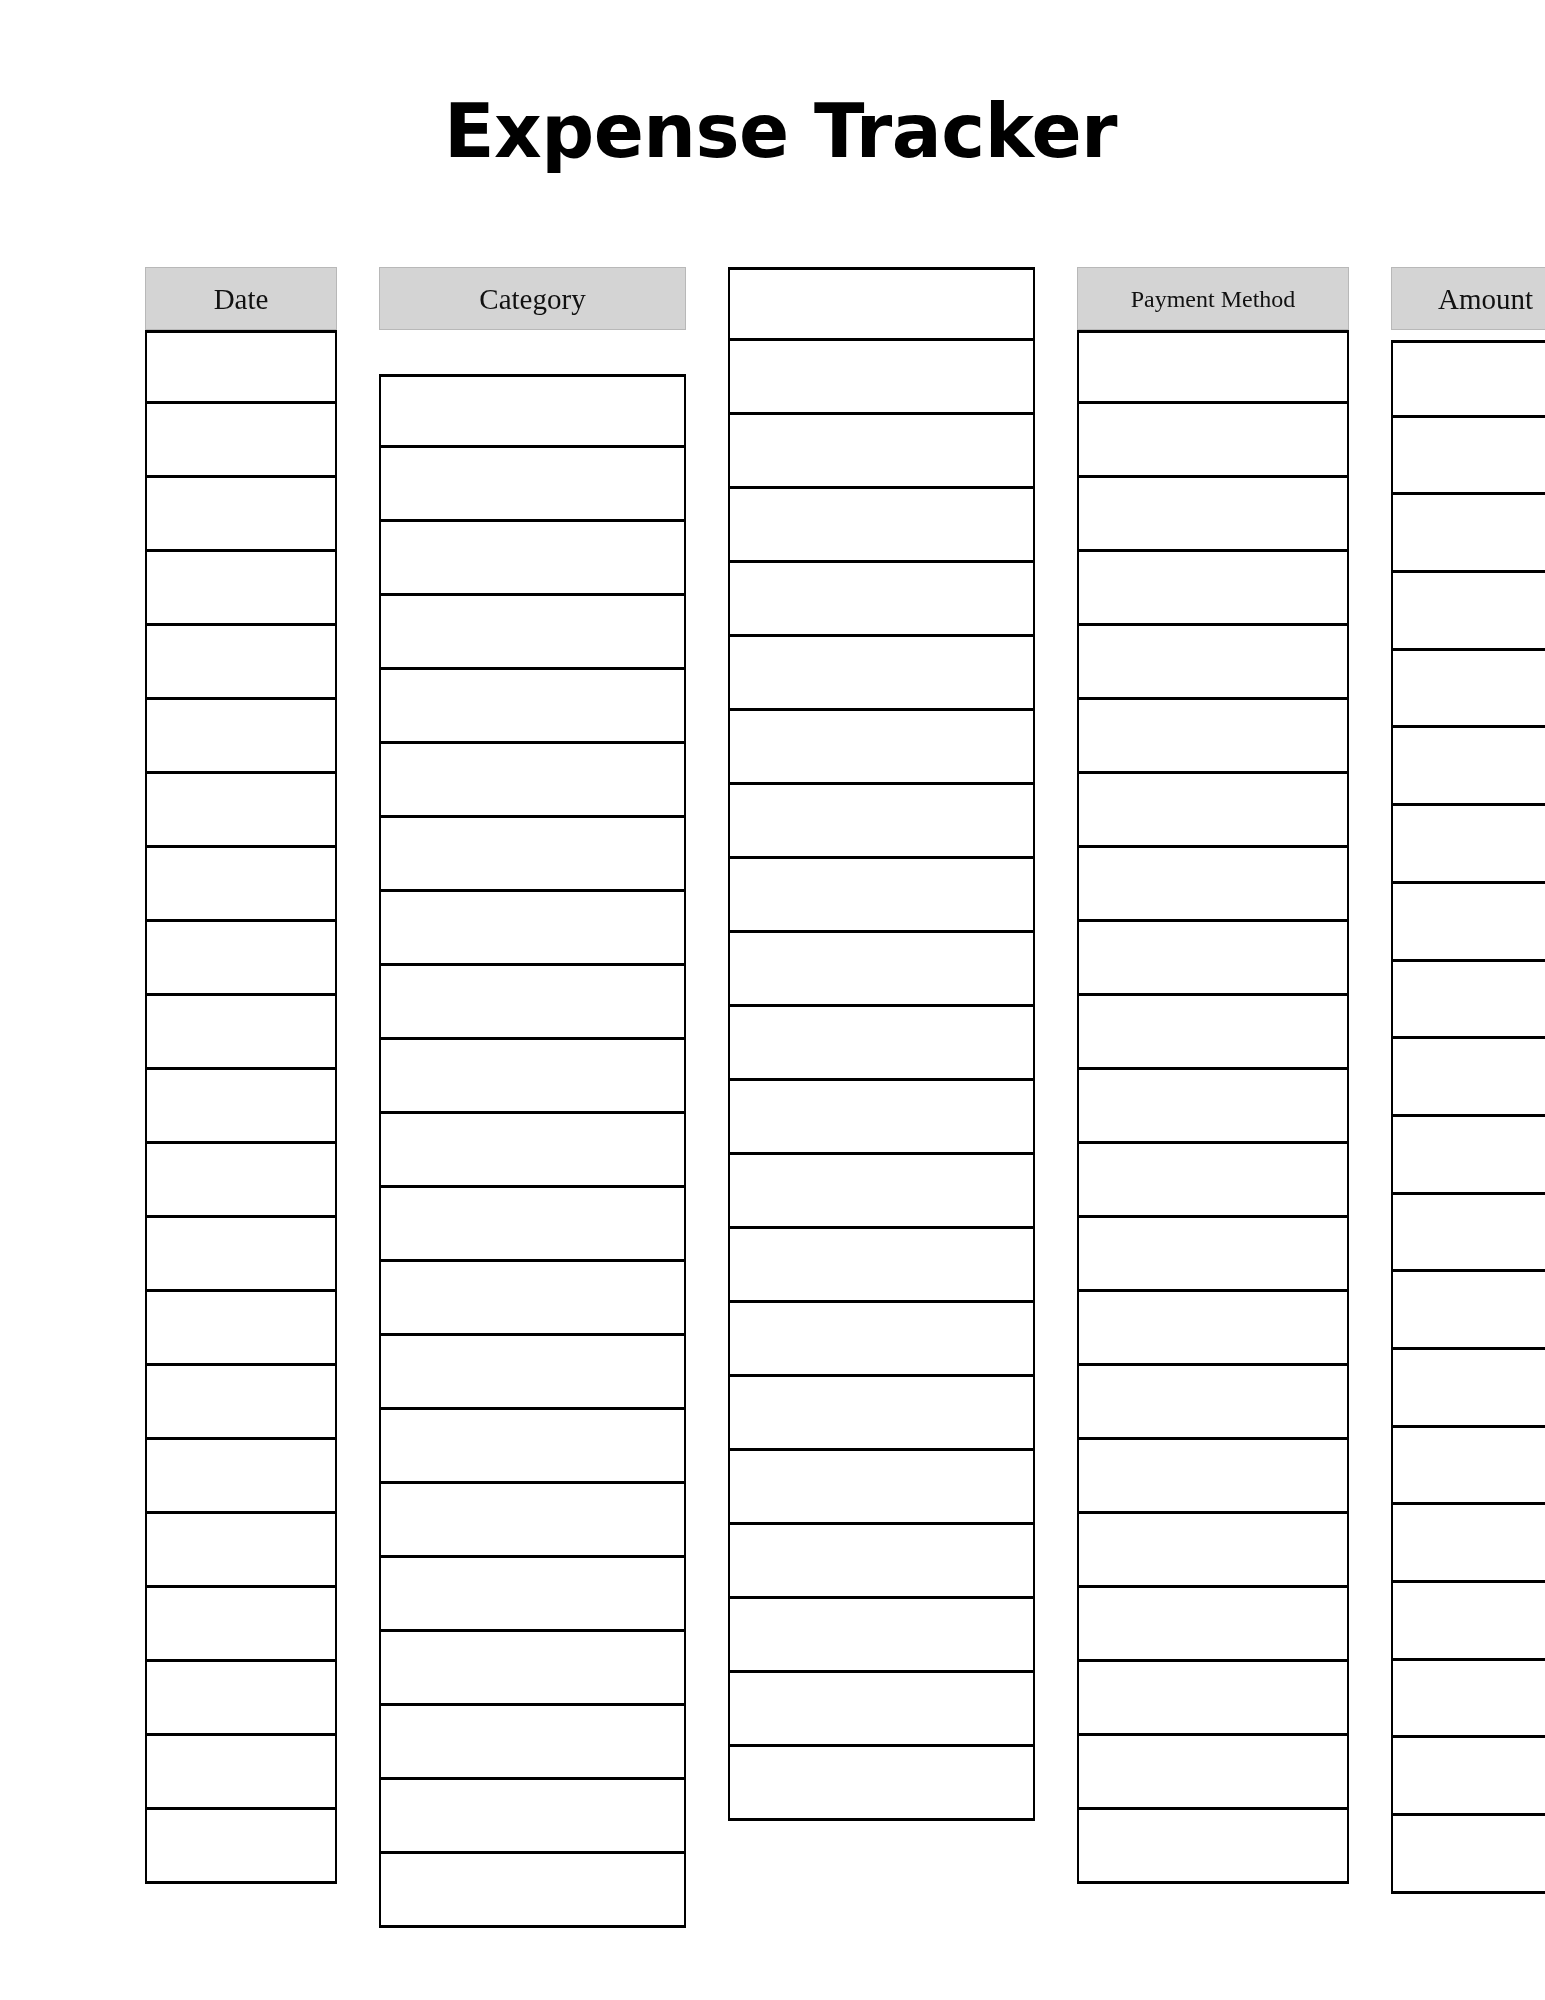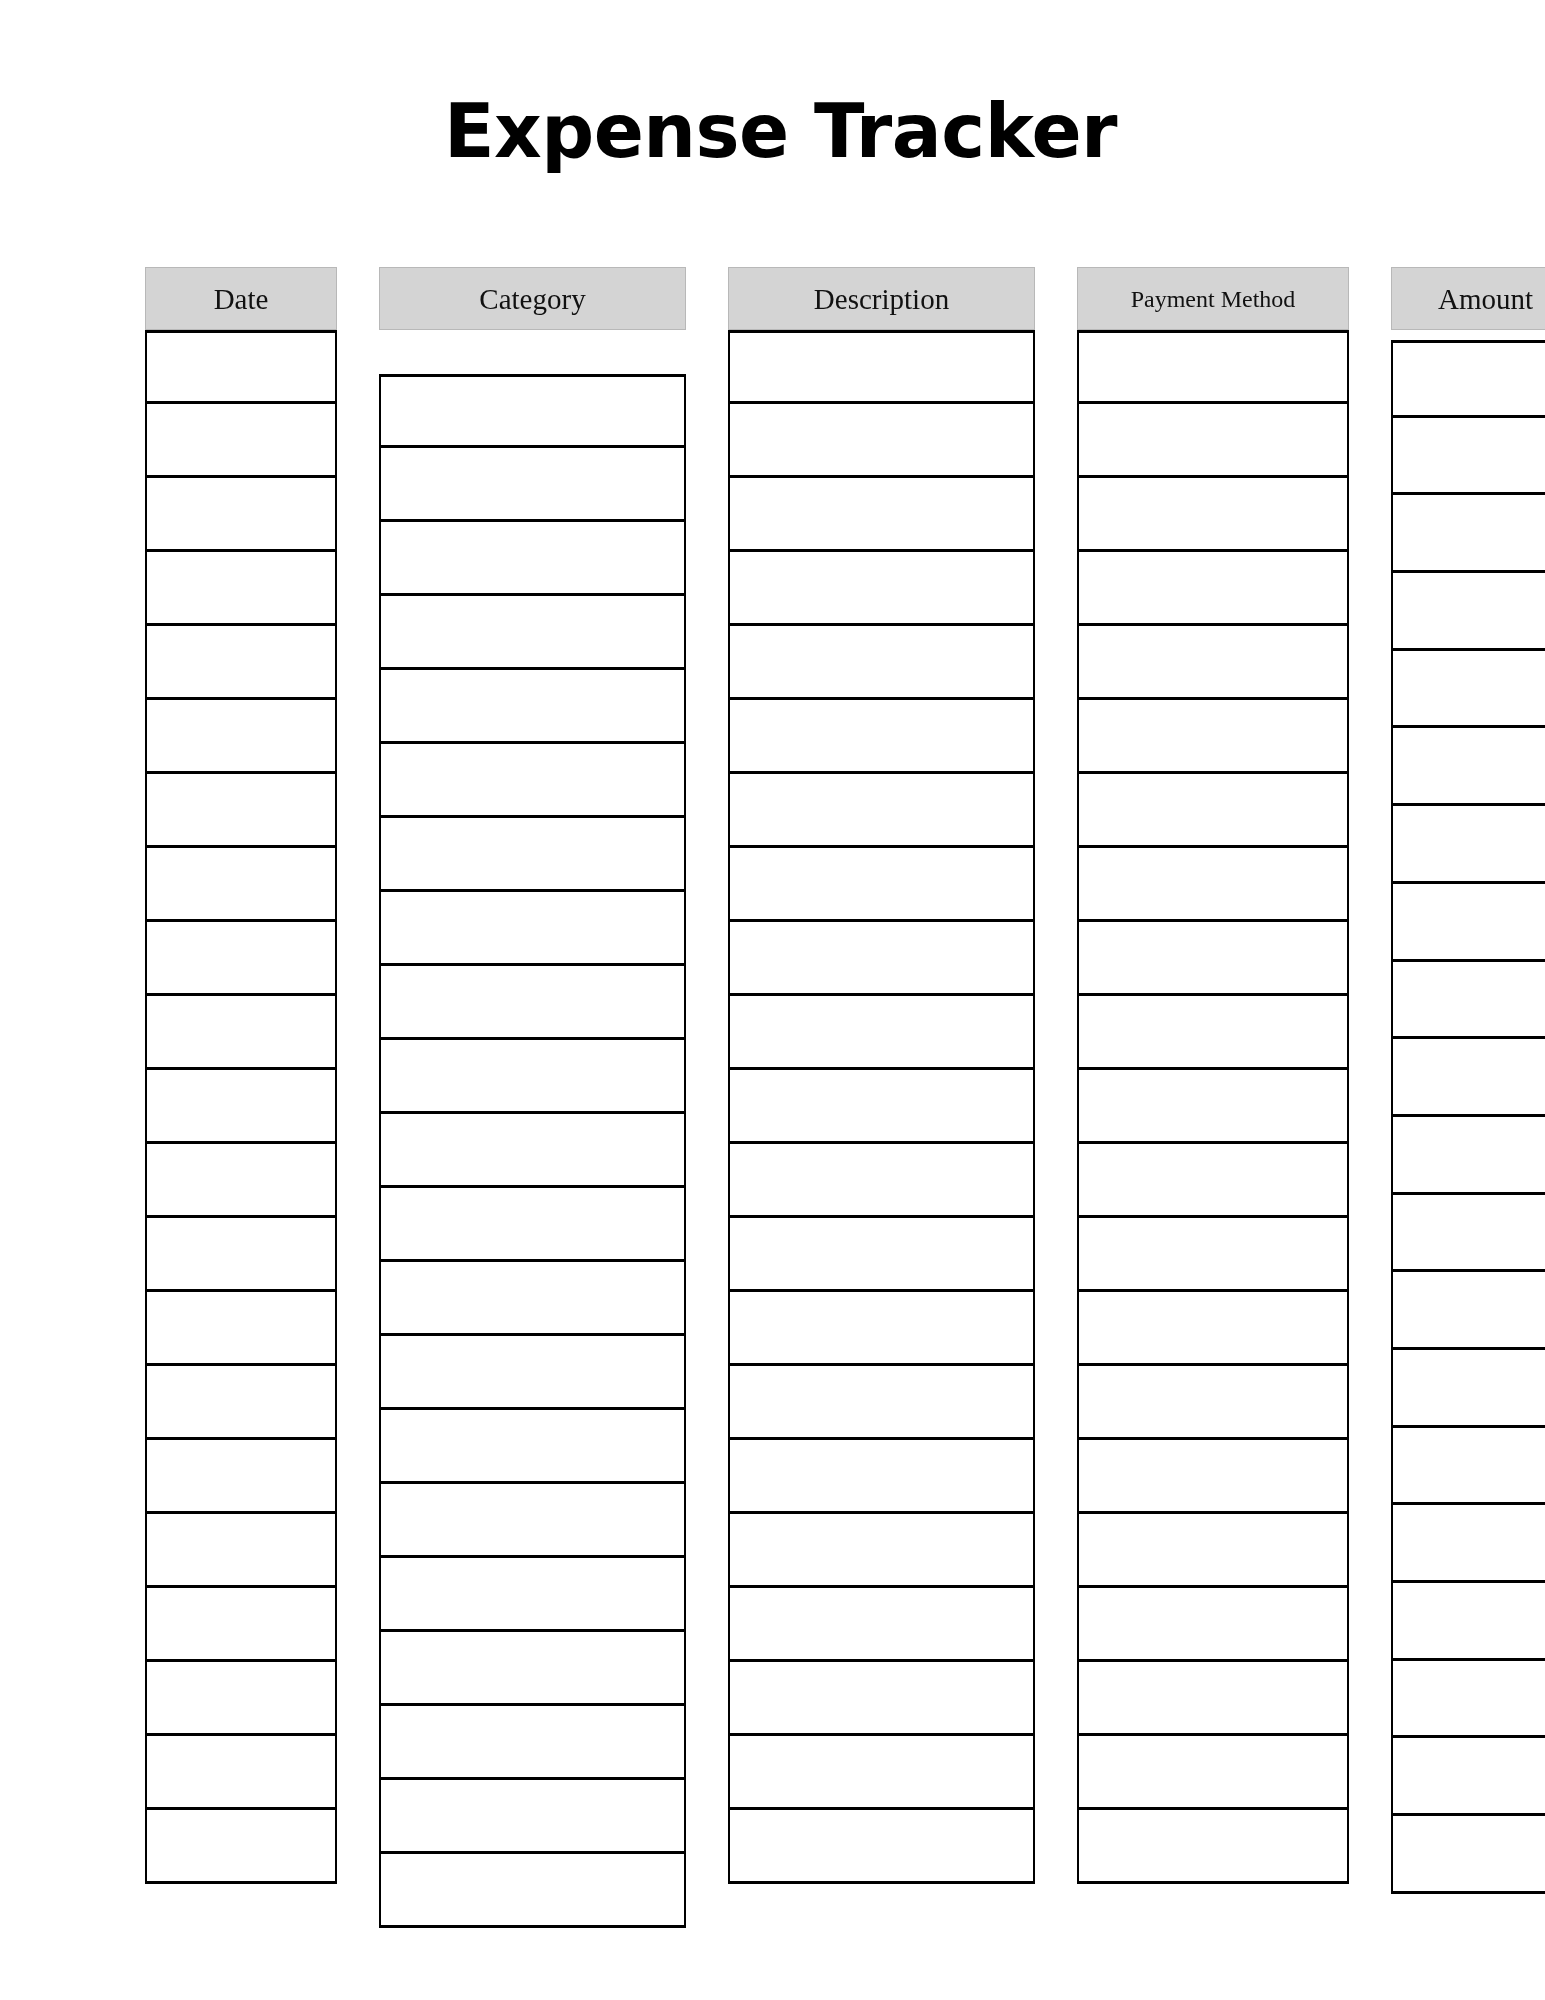--- a/index.html
+++ b/index.html
@@ -163,21 +163,20 @@
           <div class="cell"></div>
           <div class="cell"></div>
           <div class="cell"></div>
           <div class="cell"></div>
           <div class="cell"></div>
           <div class="cell"></div>
         </div>
     </div>
 
     <div class="col-block col-description">
-      <div class="col-header">Description</div>
       <div class="col-body">
           <div class="cell first-cell"></div>
           <div class="cell"></div>
           <div class="cell"></div>
           <div class="cell"></div>
           <div class="cell"></div>
           <div class="cell"></div>
           <div class="cell"></div>
           <div class="cell"></div>
           <div class="cell"></div>

